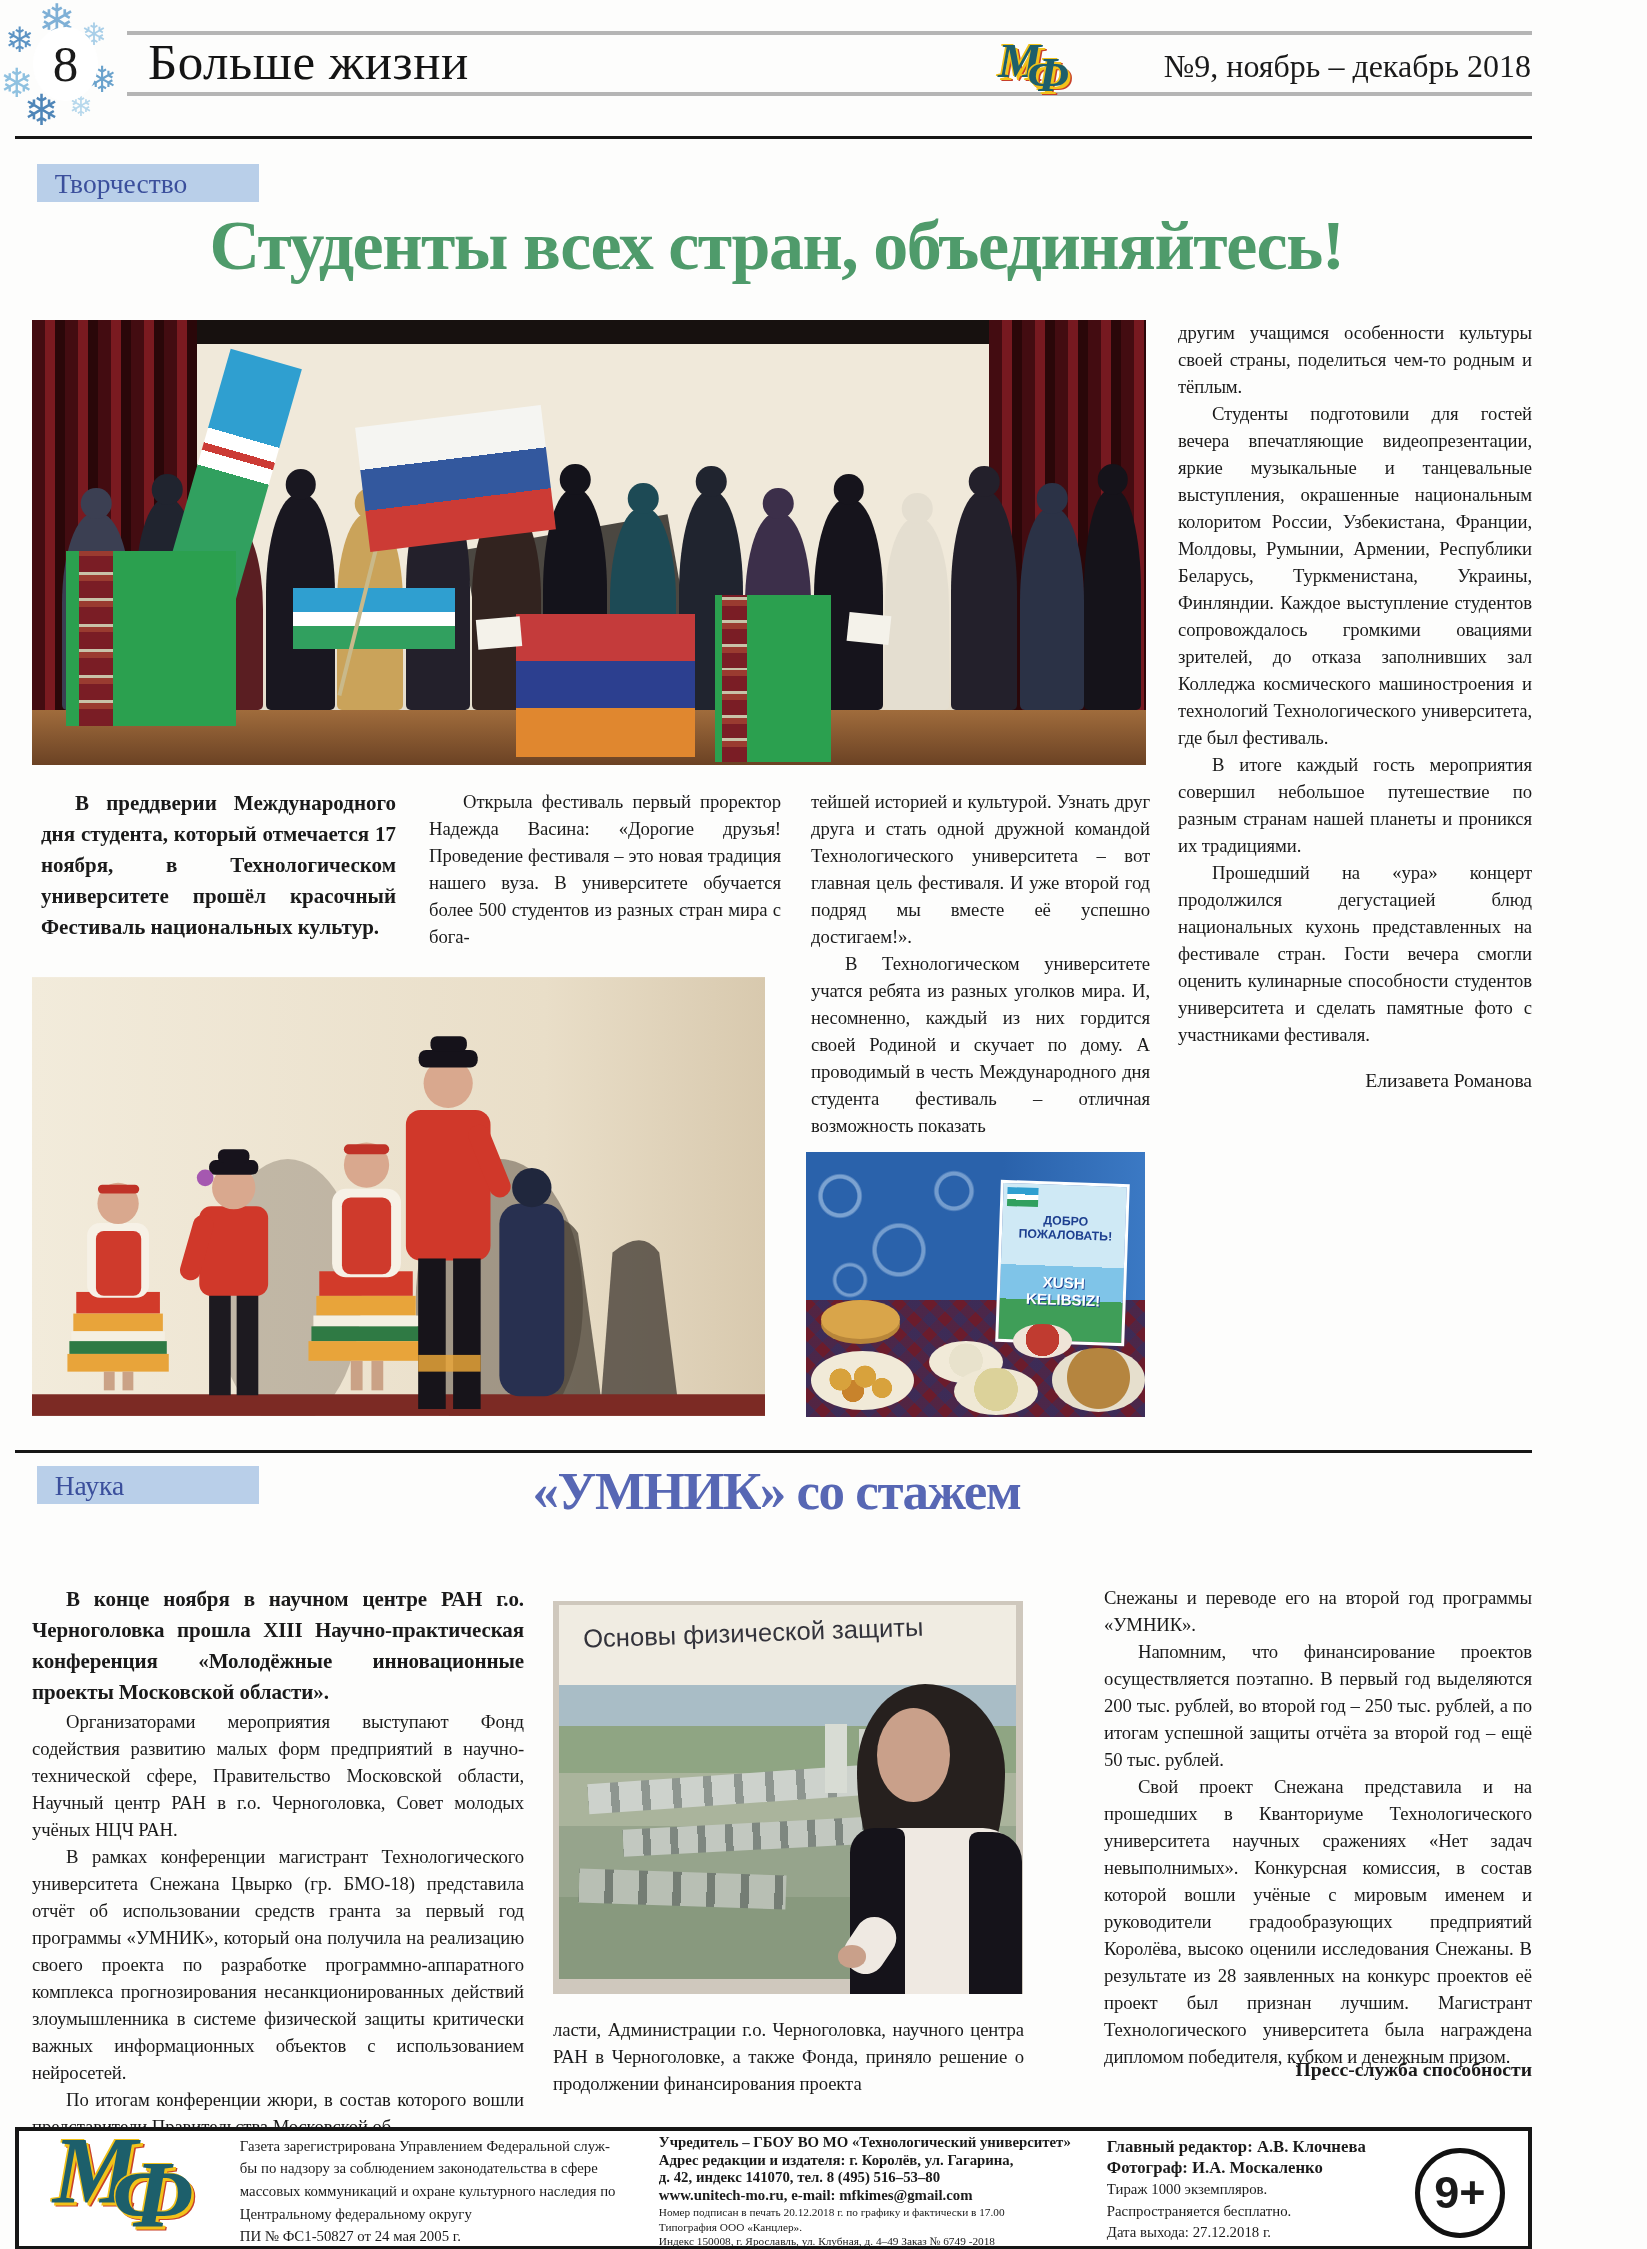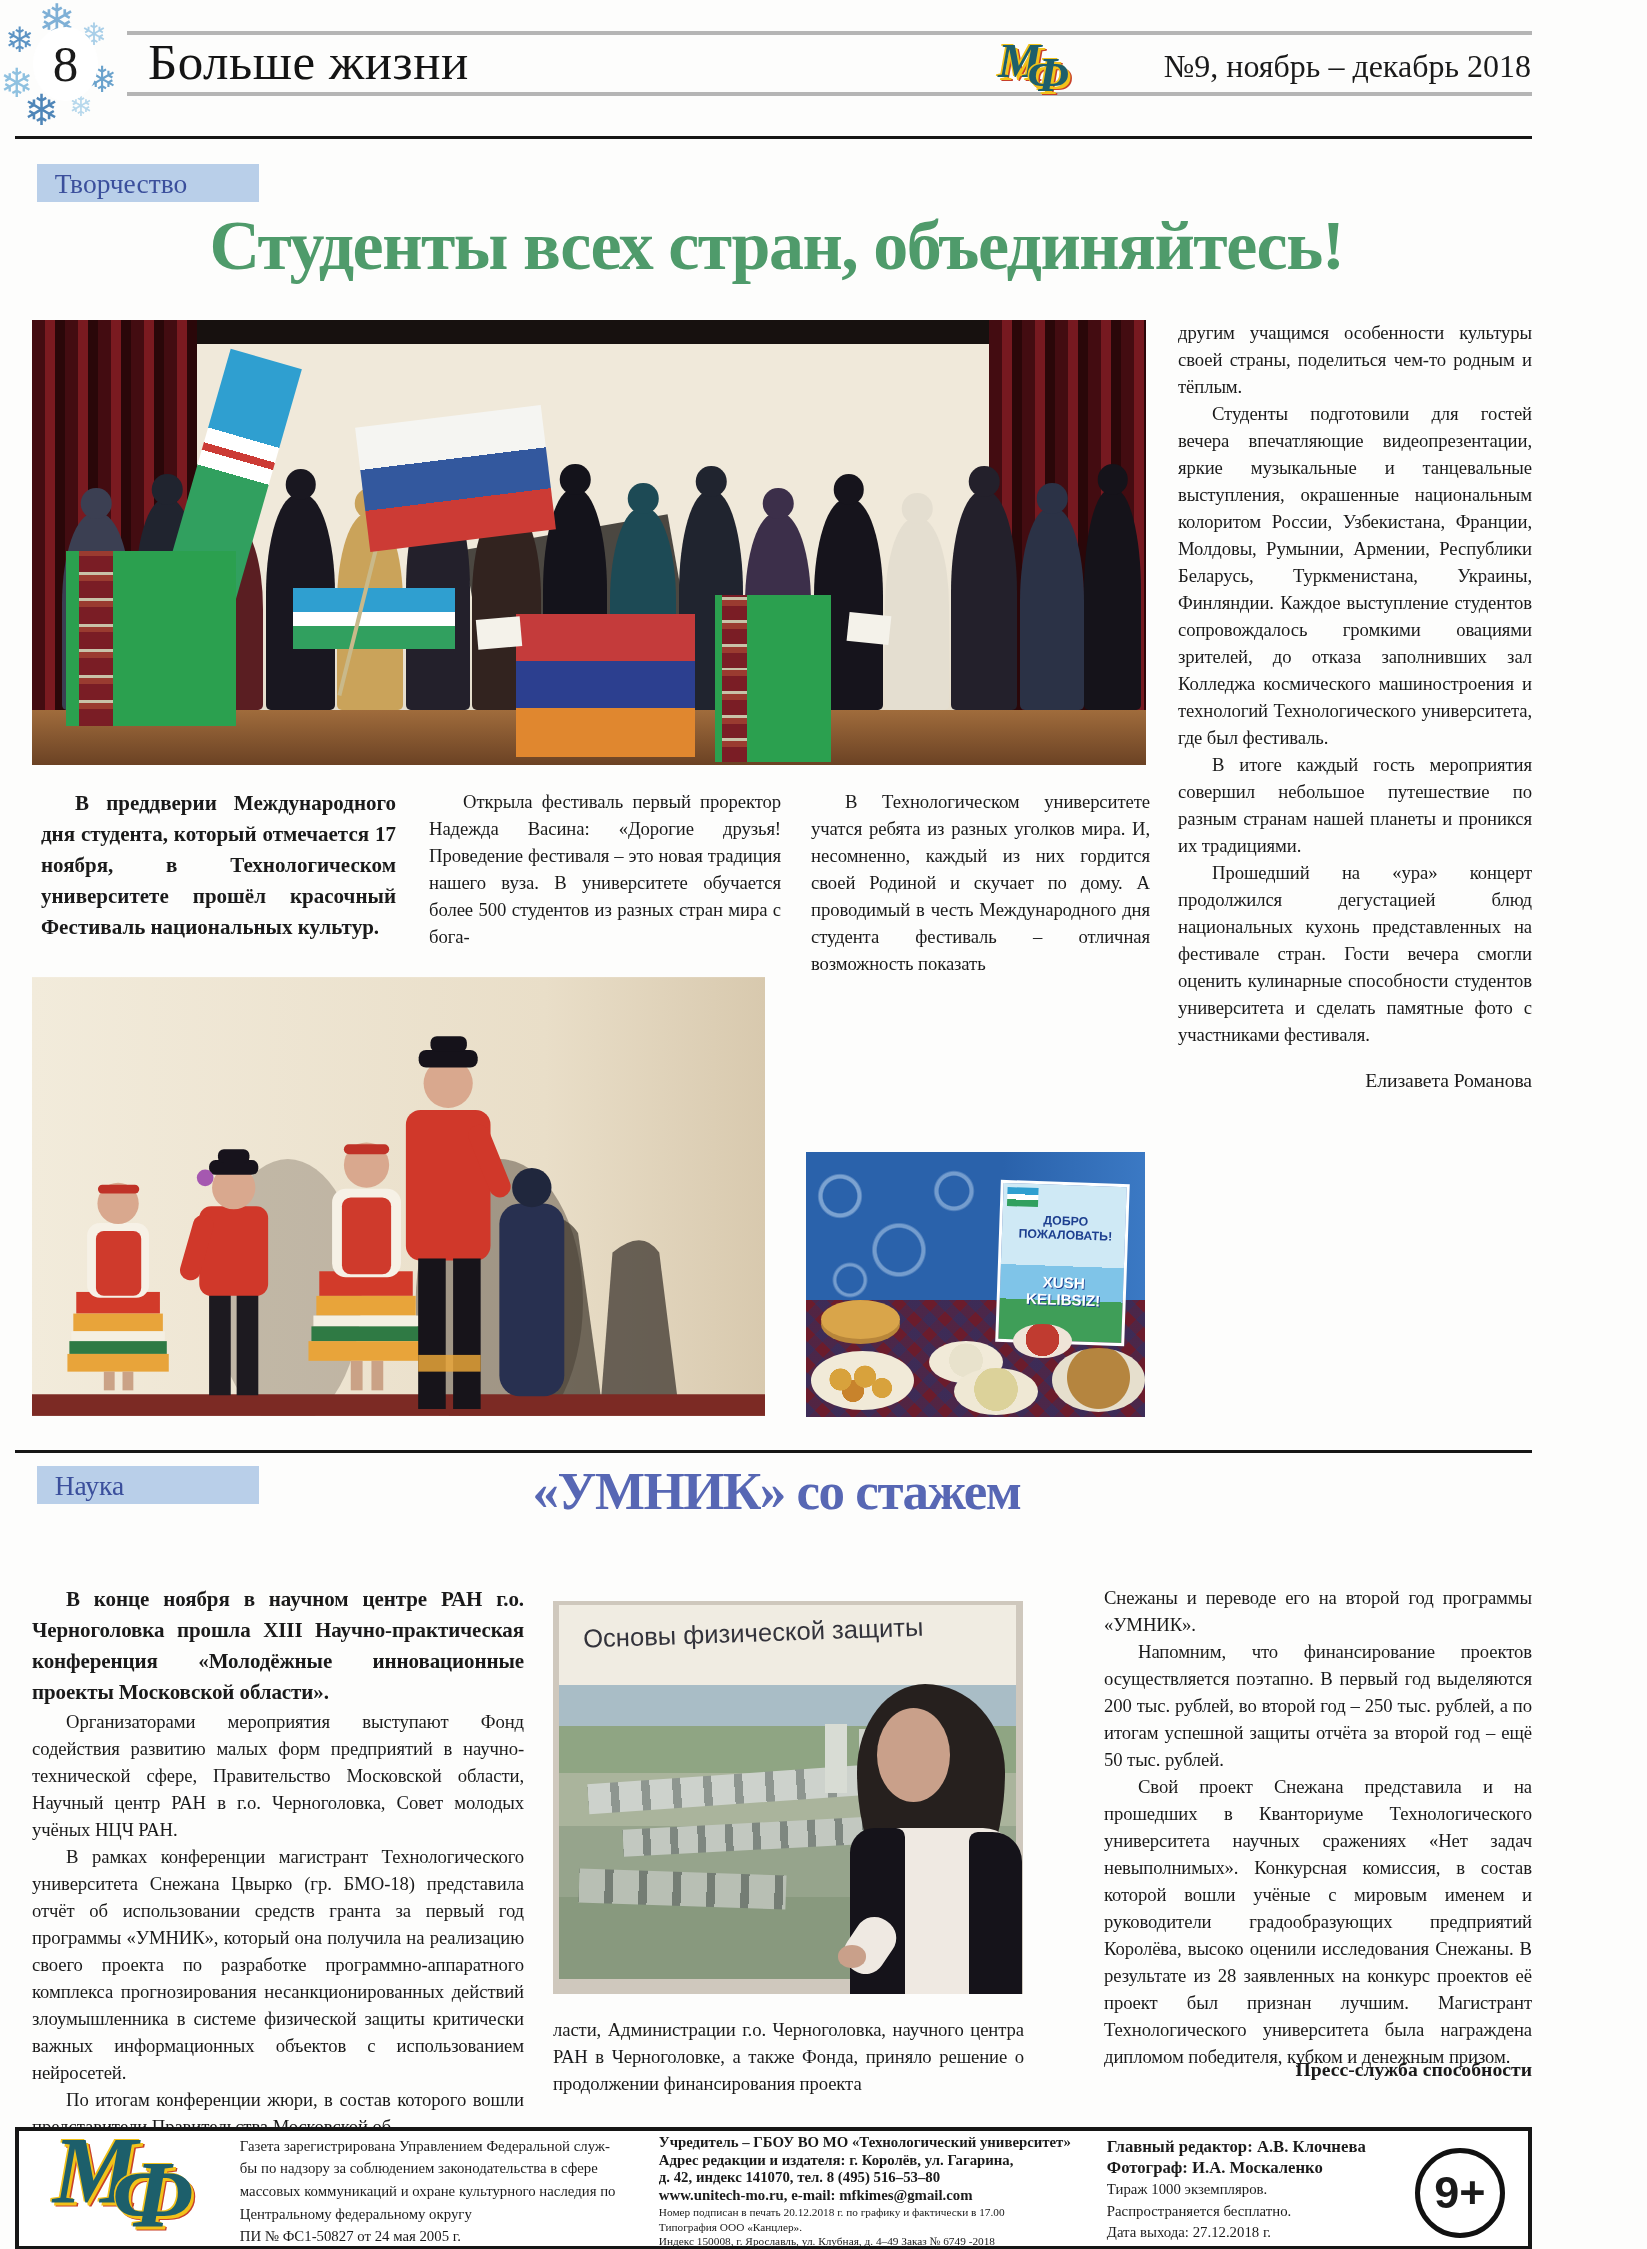--- a/index.html
+++ b/index.html
@@ -127,20 +127,21 @@
     <p class="byline">Елизавета Романова</p>
   </div>
 
   <div class="abs lead1" style="left:20px;top:788px;width:355px;margin-left:21px;">
     <p class="ind">В преддверии Международного дня студента, который отмечается 17 ноября, в Технологическом университете прошёл красочный Фестиваль национальных культур.</p>
   </div>
   <div class="abs body" style="left:429px;top:788px;width:352px;">
     <p class="ind">Открыла фестиваль первый проректор Надежда Васина: «Дорогие друзья! Проведение фестиваля – это новая традиция нашего вуза. В университете обучается более 500 студентов из разных стран мира с бога-</p>
   </div>
   <div class="abs body" style="left:811px;top:788px;width:339px;">
+    <p>тейшей историей и культурой. Узнать друг друга и стать одной дружной командой Технологического университета – вот главная цель фестиваля. И уже второй год подряд мы вместе её успешно достигаем!».</p>
     <p class="ind">В Технологическом университете учатся ребята из разных уголков мира. И, несомненно, каждый из них гордится своей Родиной и скучает по дому. А проводимый в честь Международного дня студента фестиваль – отличная возможность показать</p>
   </div>
 
   <div class="photo" style="left:32px;top:977px;width:733px;height:439px;">
     <svg width="733" height="439" viewBox="0 0 1490 892">
       <defs>
         <linearGradient id="wallg" x1="0" y1="0" x2="1" y2="0">
           <stop offset="0" stop-color="#f2ebdb"></stop>
             <stop offset="0.7" stop-color="#e9dec8"></stop>
             <stop offset="1" stop-color="#d8c9ae"></stop>

